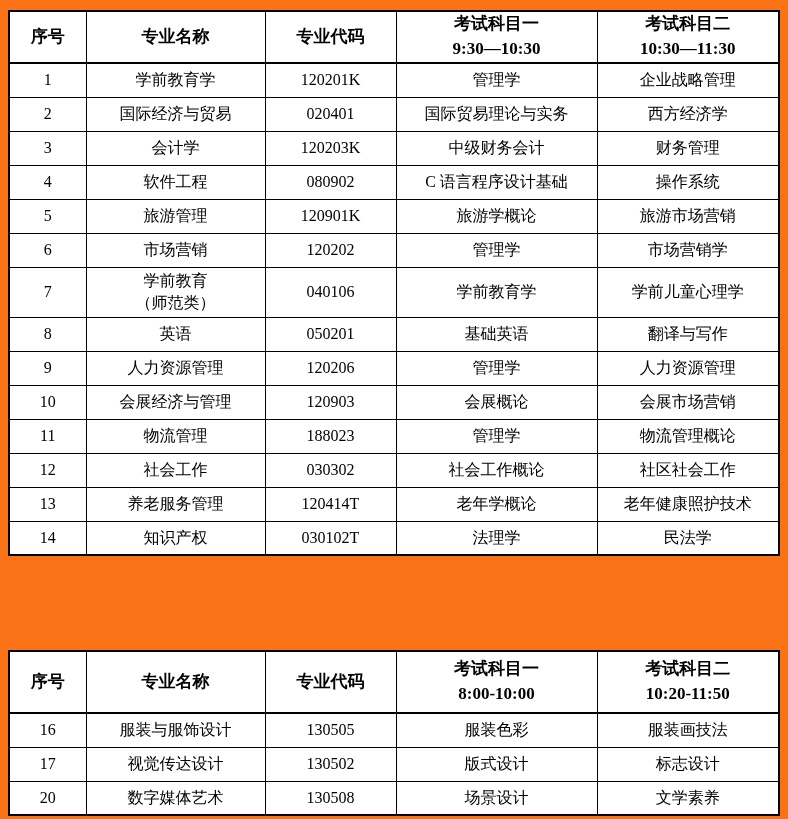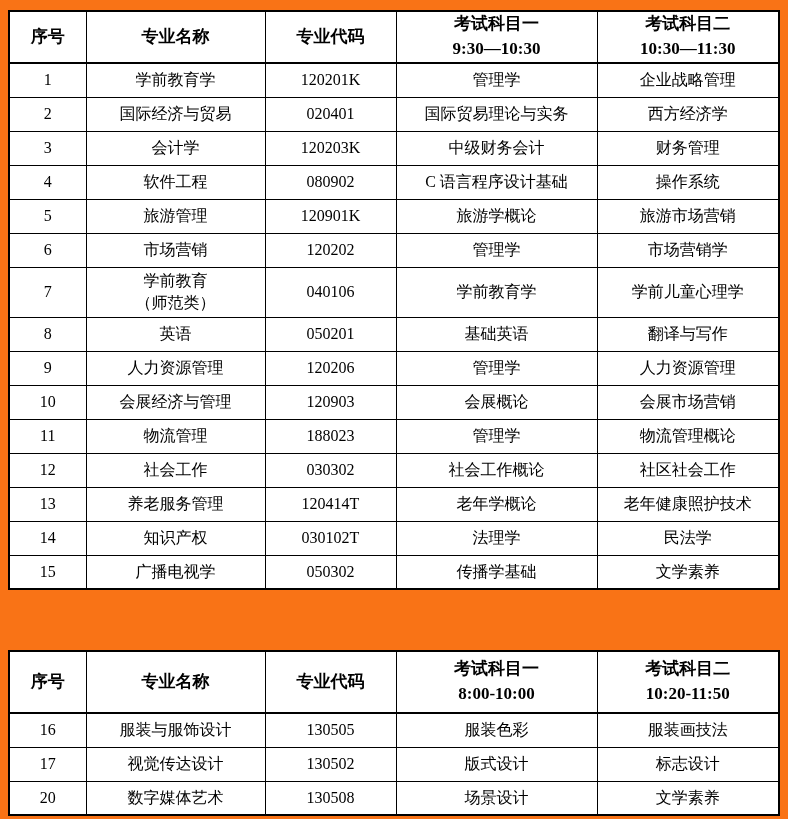--- a/index.html
+++ b/index.html
@@ -185,27 +185,20 @@
           <td>老年学概论</td>
           <td>老年健康照护技术</td>
         </tr>
         <tr>
           <td>14</td>
           <td>知识产权</td>
           <td>030102T</td>
           <td>法理学</td>
           <td>民法学</td>
         </tr>
-        <tr>
-          <td>15</td>
-          <td>广播电视学</td>
-          <td>050302</td>
-          <td>传播学基础</td>
-          <td>文学素养</td>
-        </tr>
       </tbody>
   </table>
 
   <table class="exam" id="table-2">
     <colgroup>
       <col class="col-no">
         <col class="col-major">
         <col class="col-code">
         <col class="col-subj1">
         <col class="col-subj2">

